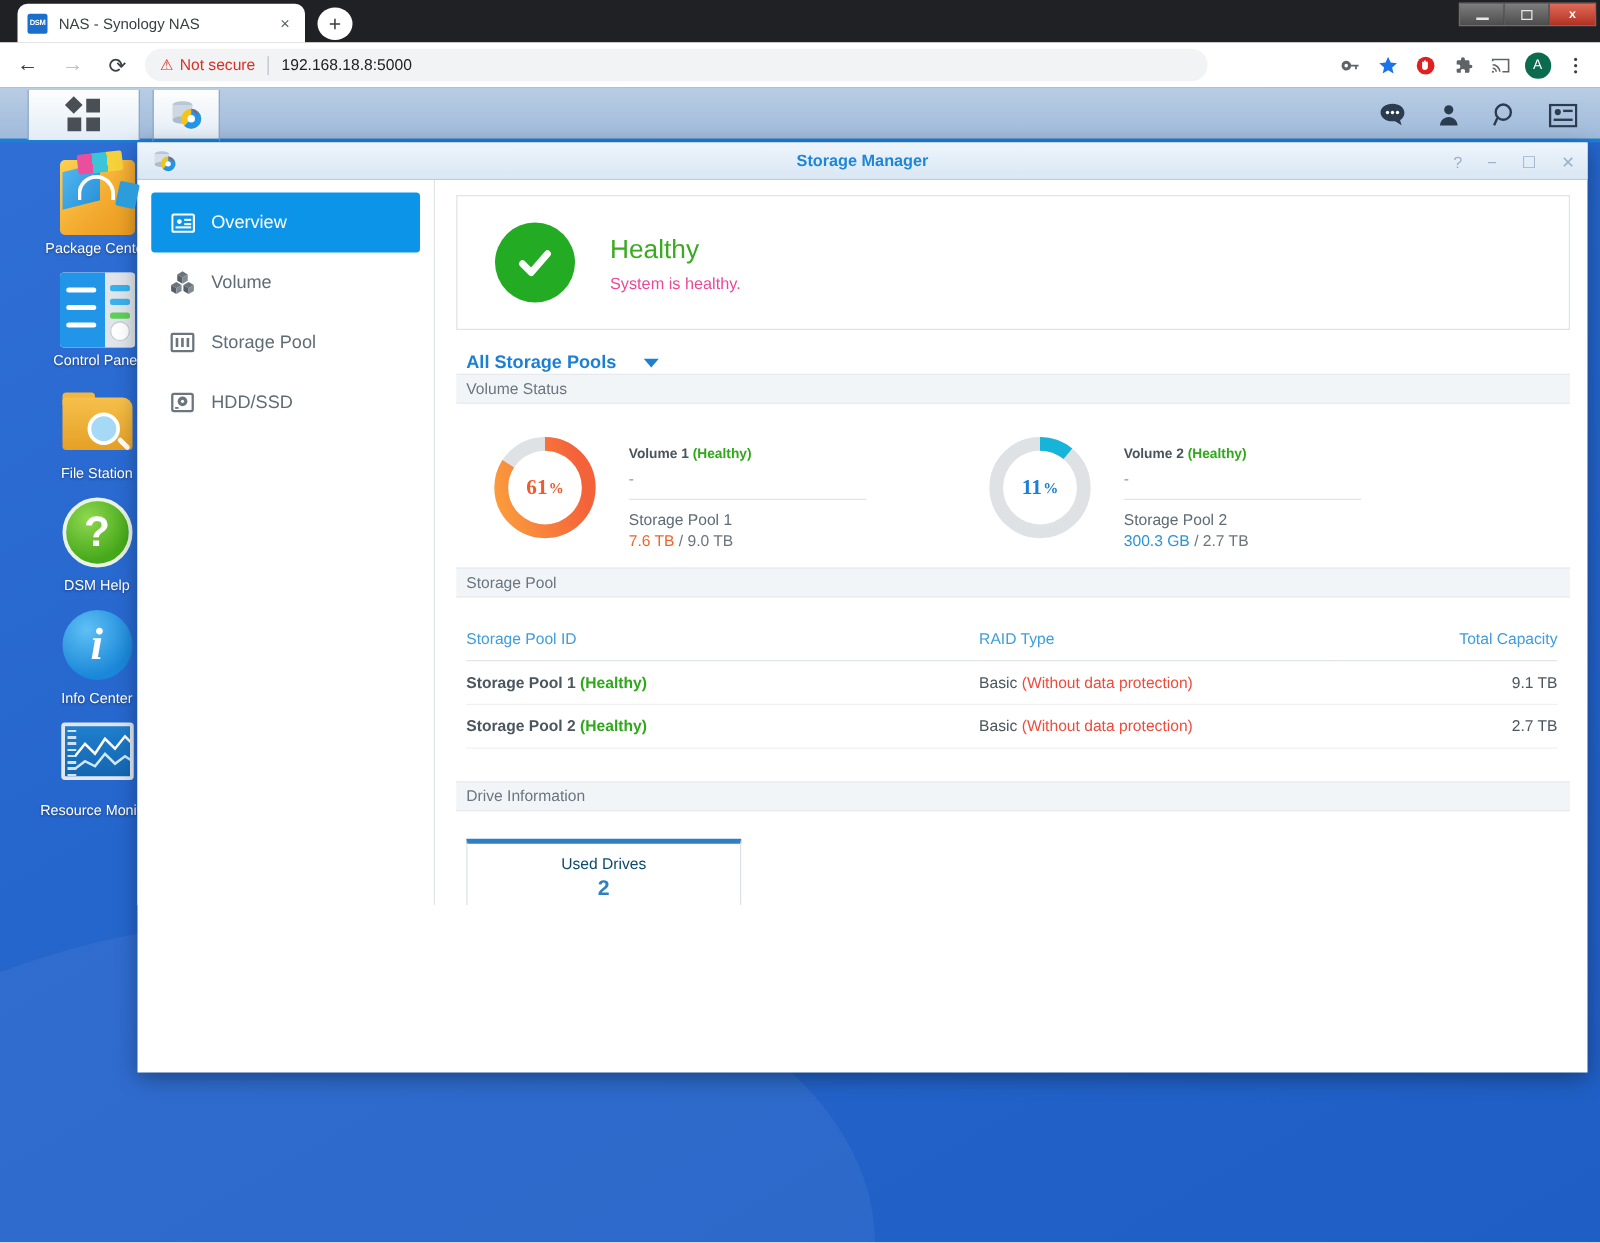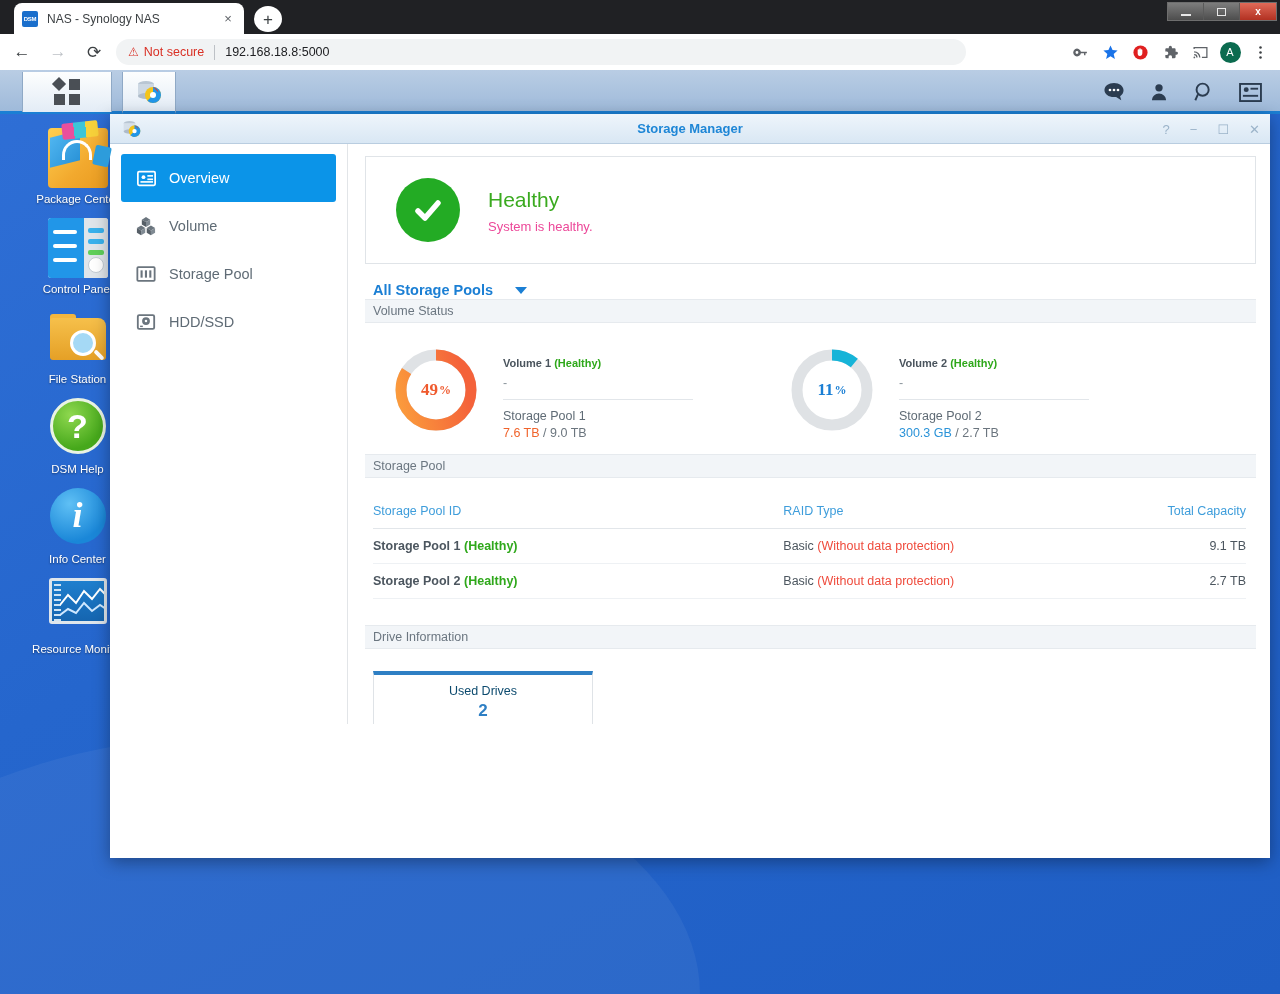--- a/index.html
+++ b/index.html
@@ -601,21 +601,21 @@
                 <defs>
                   <linearGradient id="g1" x1="0" y1="0" x2="0.25" y2="1">
                     <stop offset="0%" stop-color="#fb9d3c"></stop>
                     <stop offset="100%" stop-color="#f4623a"></stop>
                   </linearGradient>
                 </defs>
                 <circle cx="45" cy="45" r="35" fill="none" stroke="#dfe2e5" stroke-width="11"></circle>
                 <circle cx="45" cy="45" r="35" fill="none" stroke="url(#g1)" stroke-width="11" stroke-dasharray="184.7 219.9" stroke-dashoffset="0" transform="rotate(-90 45 45)"></circle>
               </svg>
               <div class="pct" style="color:#ef5a2e;">
-                <span>49</span>
+                <span>61</span>
                   <small>%</small>
               </div>
             </div>
             <div class="vol-info">
               <div class="vol-name">
                 <span>Volume 1</span>
                 <span class="ok">(Healthy)</span>
               </div>
               <div class="vol-dash">-</div>
               <div class="vol-sep"></div>

